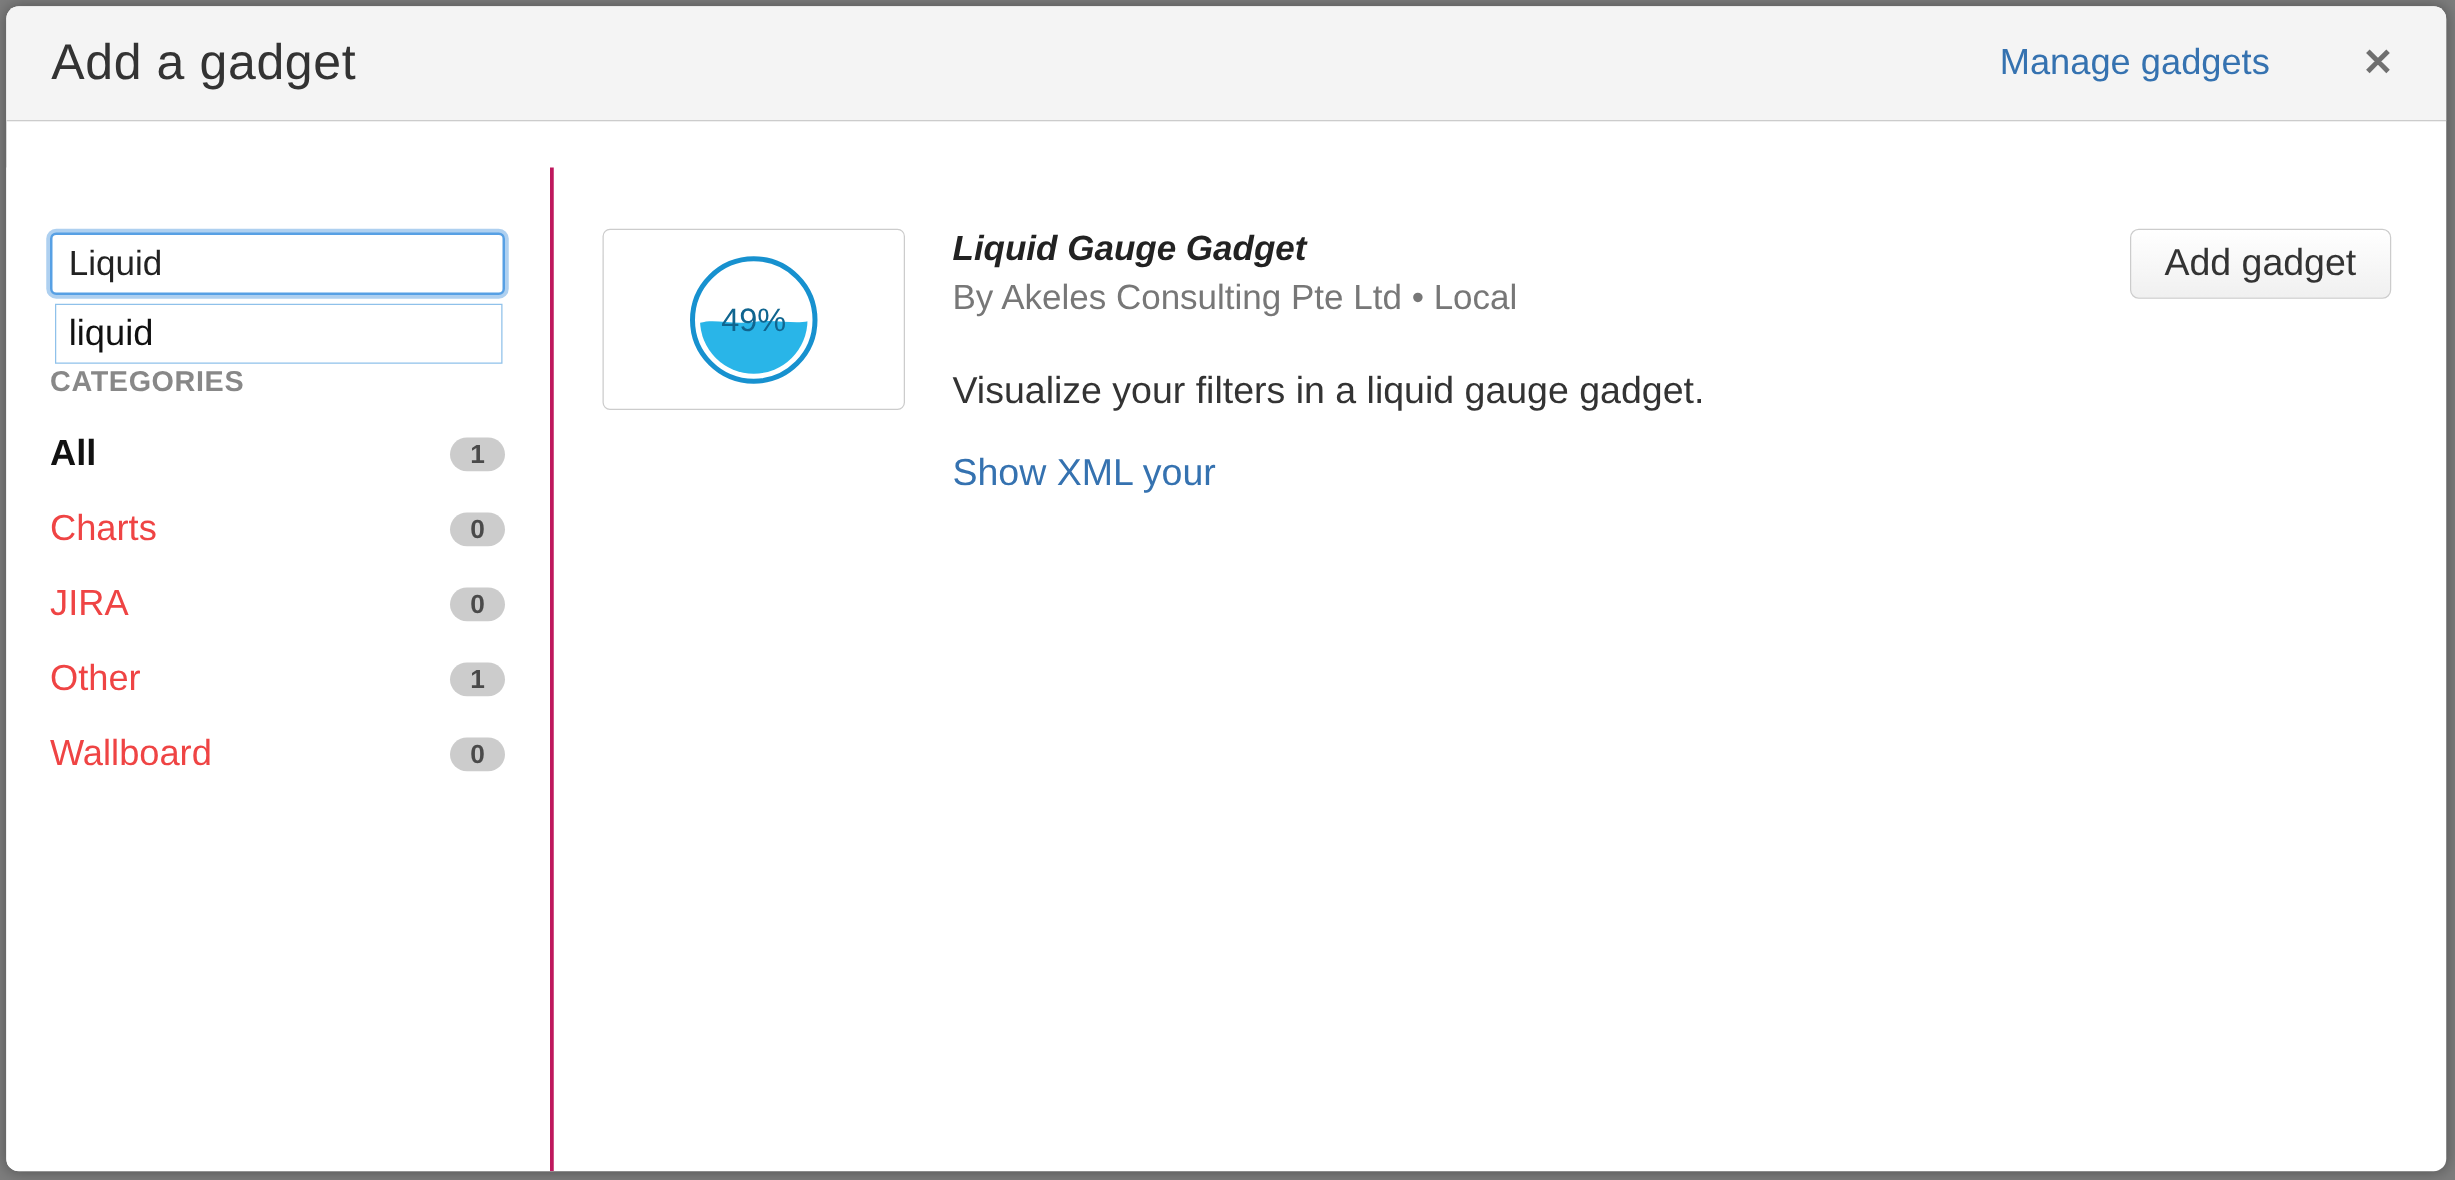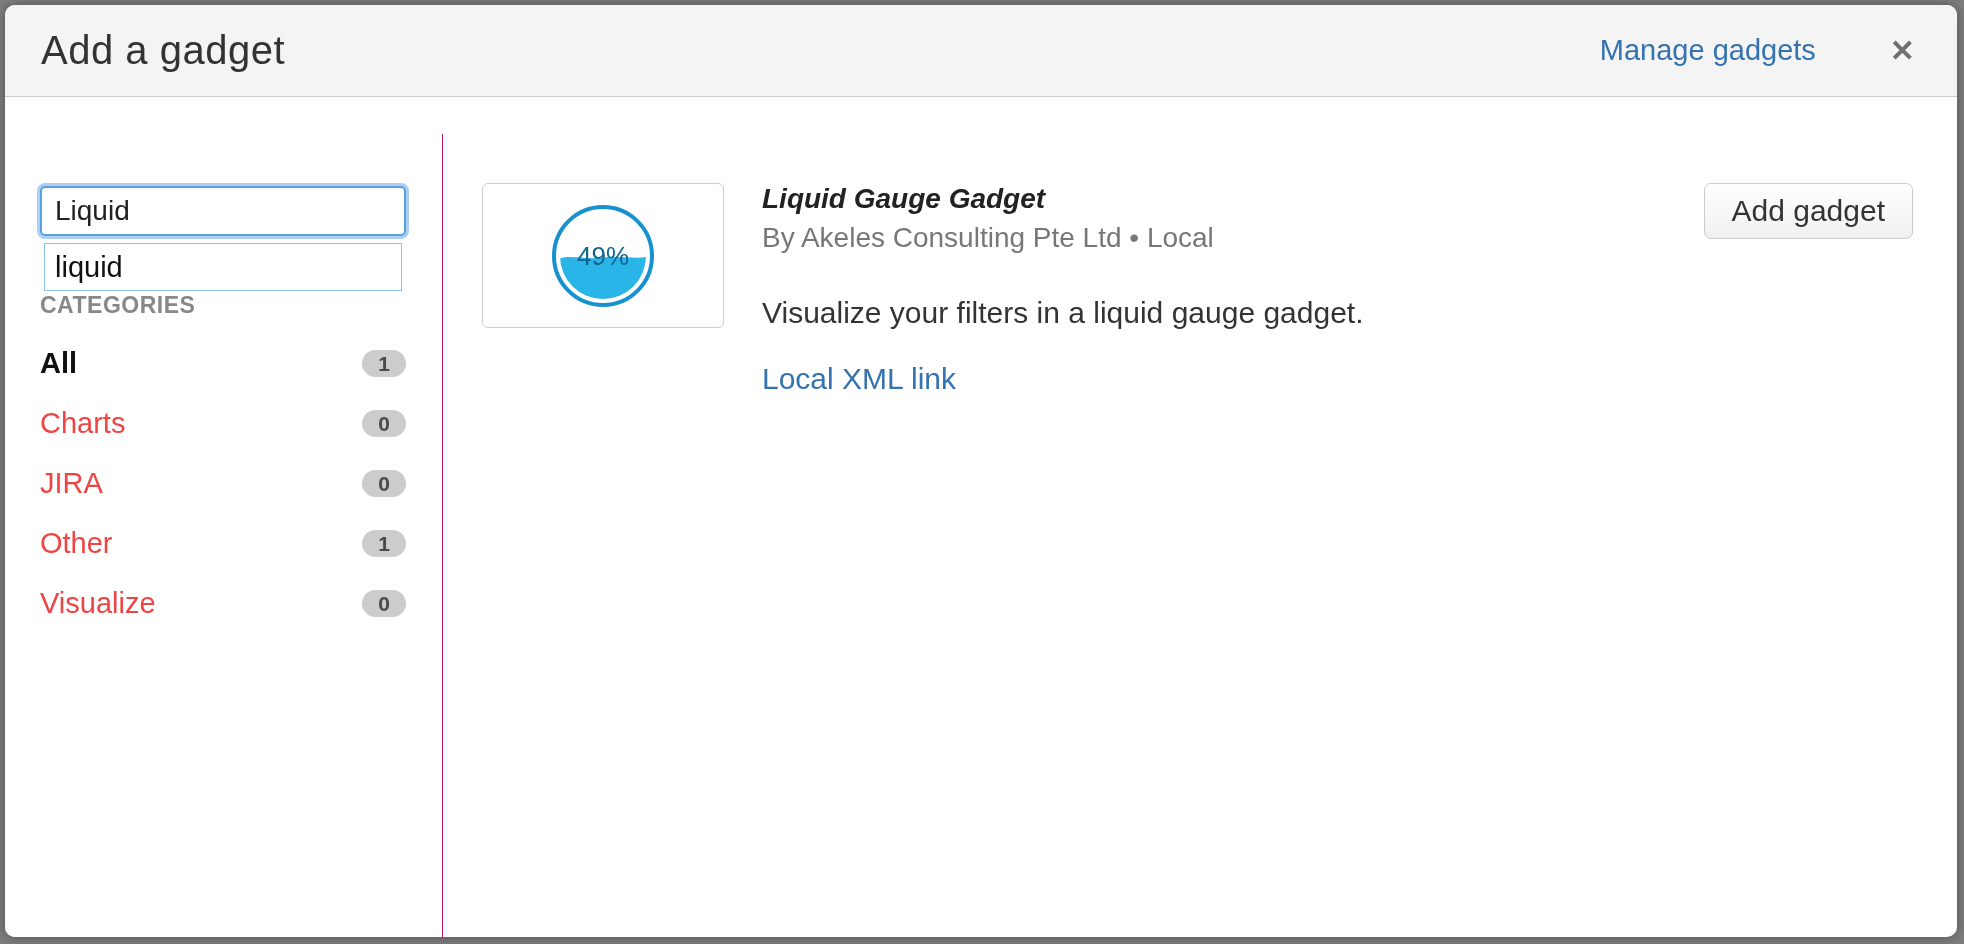--- a/index.html
+++ b/index.html
@@ -60,21 +60,21 @@
   .dlg-body {
     position: absolute;
     top: 129px; bottom: 0; left: 0; right: 0;
     display: flex;
   }
 
   
   .sidebar {
     width: 438px;
     flex: 0 0 438px;
-    border-right: 1px solid #be185d;
+    border-right: 3px solid #be185d;
     padding: 52px 36px 0 35px;
     position: relative;
     background: #ffffff;
   }
   .search-input {
     width: 100%;
     height: 50px;
     font-family: "Liberation Sans", sans-serif;
     font-size: 28px;
     color: #222222;
@@ -239,21 +239,21 @@
           </li>
           <li class="cat-row">
             <span class="cat-label">JIRA</span>
             <span class="badge">0</span>
           </li>
           <li class="cat-row">
             <span class="cat-label">Other</span>
             <span class="badge">1</span>
           </li>
           <li class="cat-row">
-            <span class="cat-label">Visualize</span>
+            <span class="cat-label">Wallboard</span>
             <span class="badge">0</span>
           </li>
         </ul>
       </div>
 
       <div class="content">
 
         <div class="preview-box">
           <svg width="106" height="106" viewBox="0 0 106 106">
             <defs>
@@ -264,21 +264,21 @@
             <circle cx="53" cy="53" r="49" fill="#ffffff" stroke="#1791cf" stroke-width="4"></circle>
             <path clip-path="url(#liquidClip)" fill="#29b5e8" d="M8,56 C 20,51 34,57 53,54.5 C 72,52 86,57 98,53.5 L98,100 L8,100 Z"></path>
             <text x="53" y="62" text-anchor="middle" font-family="Liberation Sans, sans-serif" font-size="26" fill="#10658f">49%</text>
           </svg>
         </div>
 
         <div class="gadget-info">
           <div class="g-name">Liquid Gauge Gadget</div>
           <div class="g-byline">By Akeles Consulting Pte Ltd • Local</div>
           <div class="g-desc">Visualize your filters in a liquid gauge gadget.</div>
-          <a class="g-xml" href="#">Local XML link</a>
+          <a class="g-xml" href="#">Show XML your</a>
         </div>
 
         <button class="add-btn">Add gadget</button>
       </div>
 
     </div>
   </div>
 </div>
 
 </body></html>

